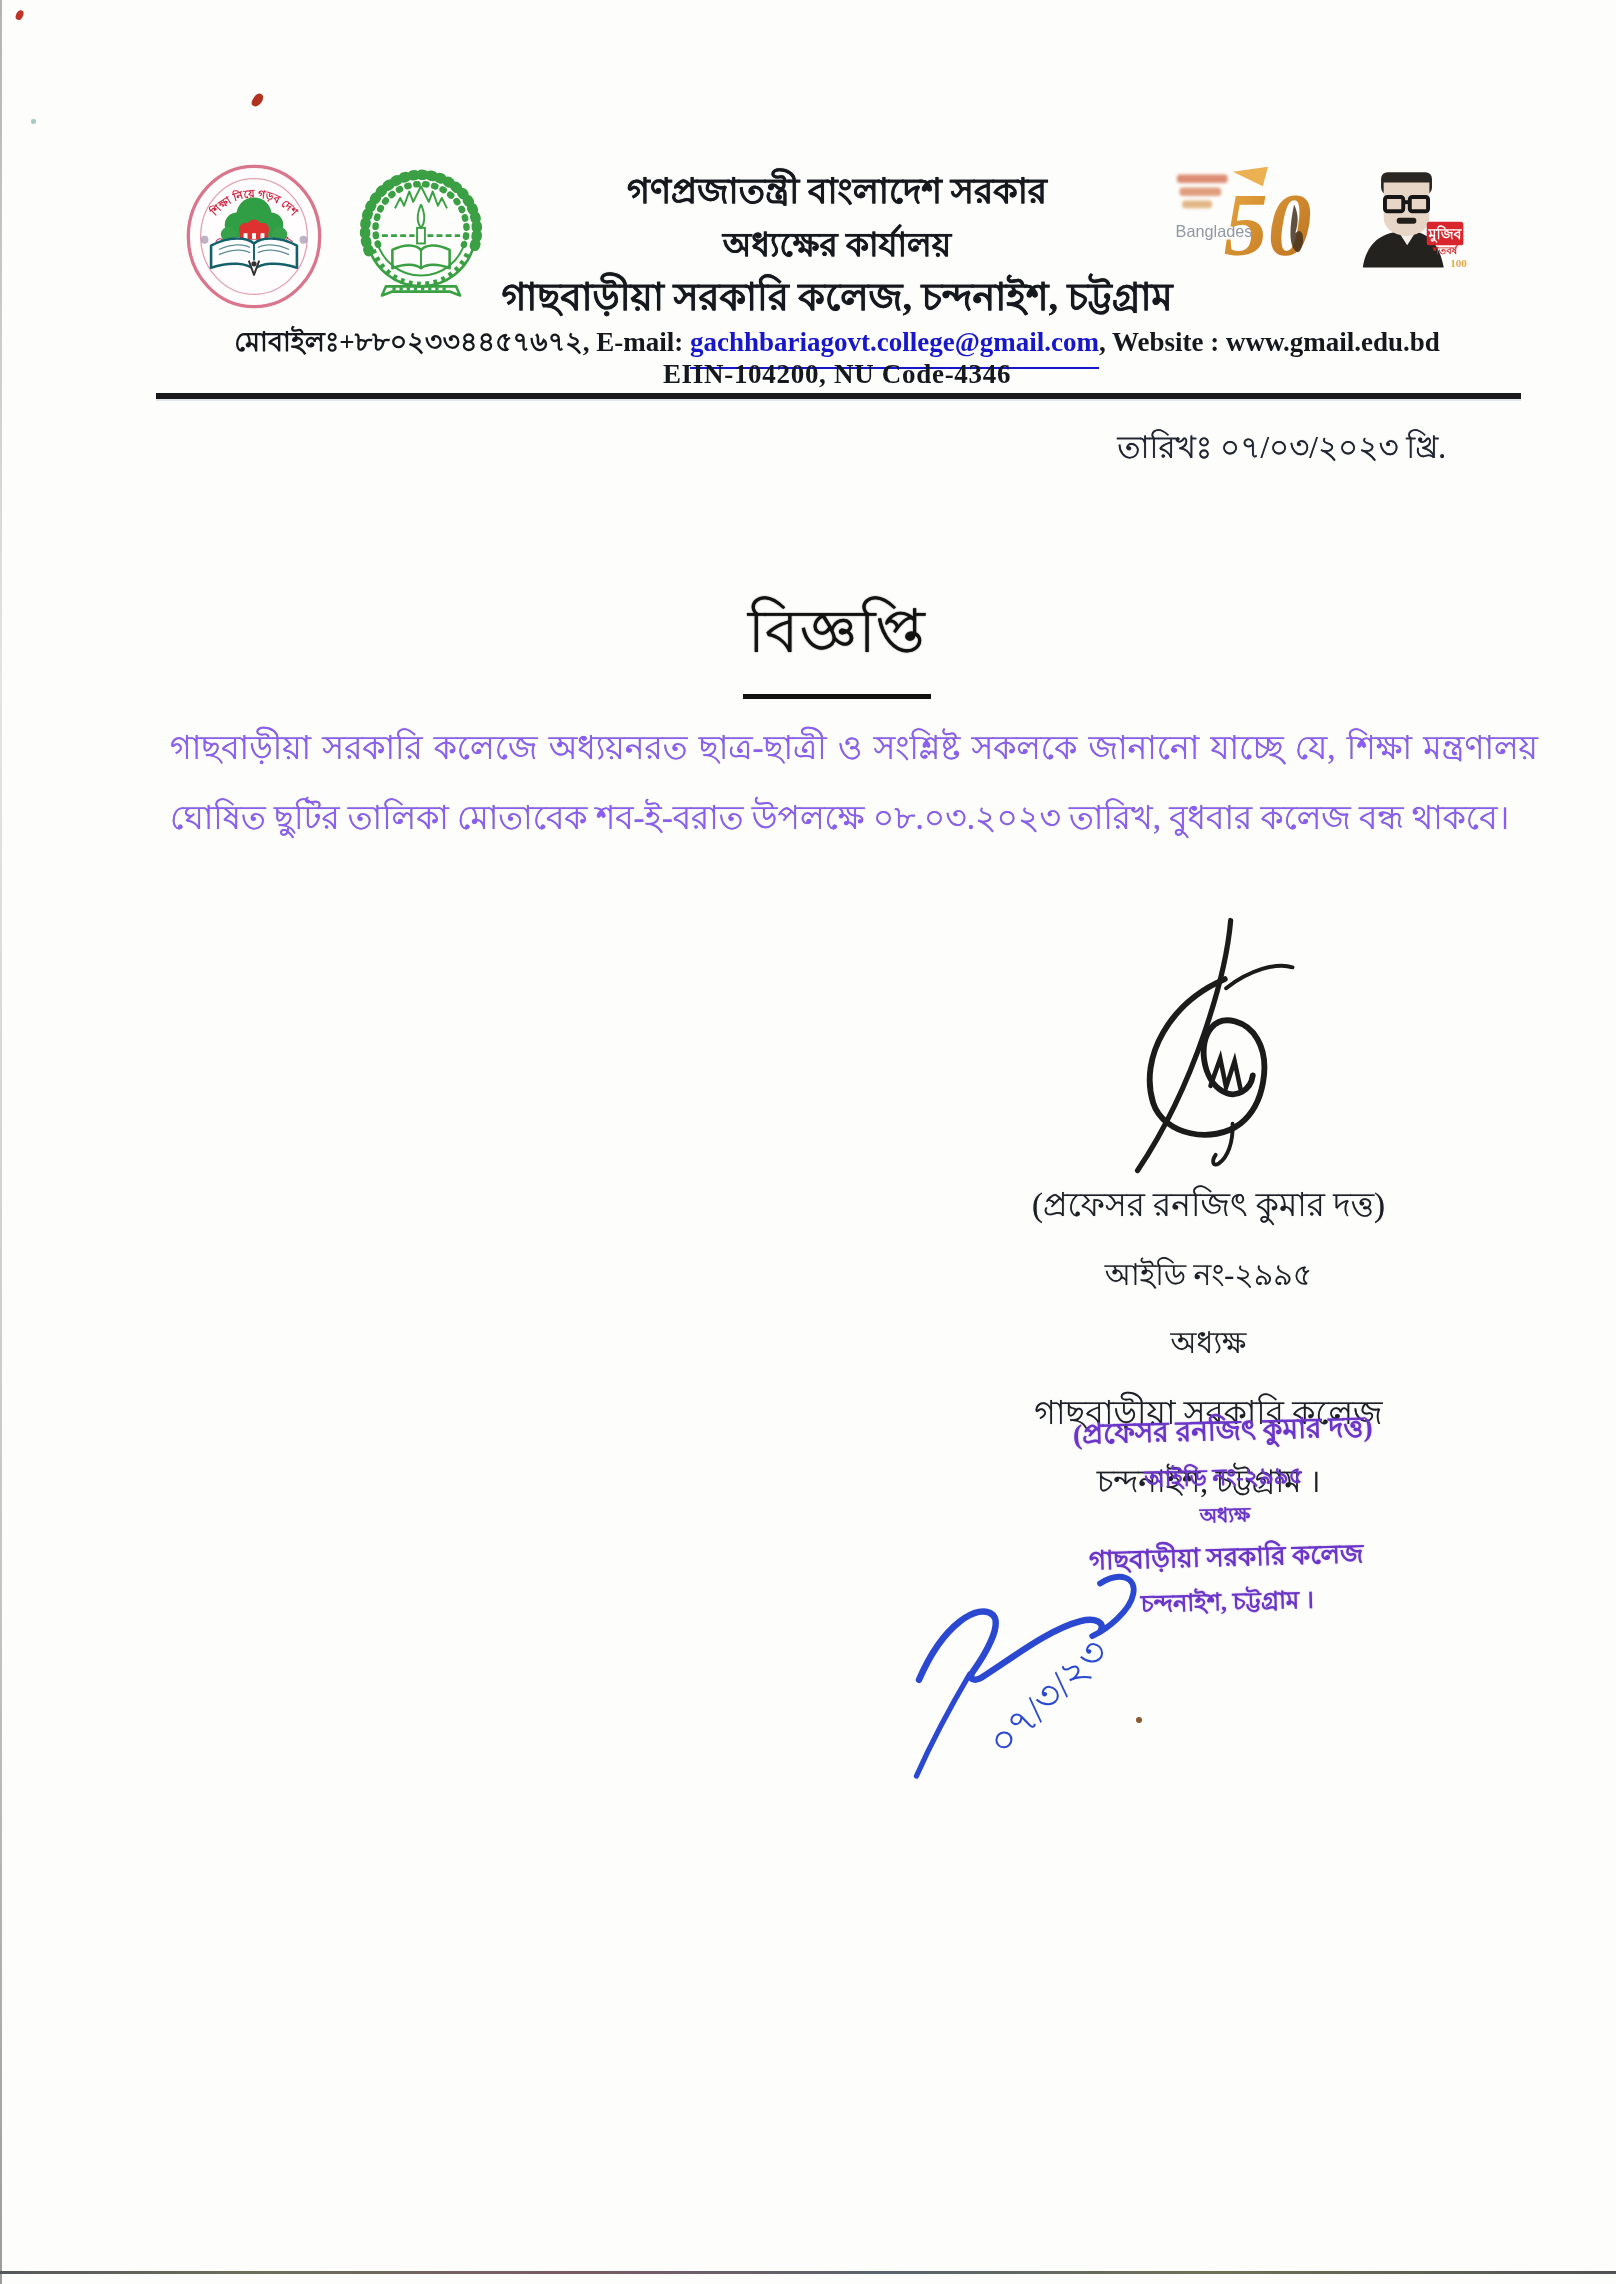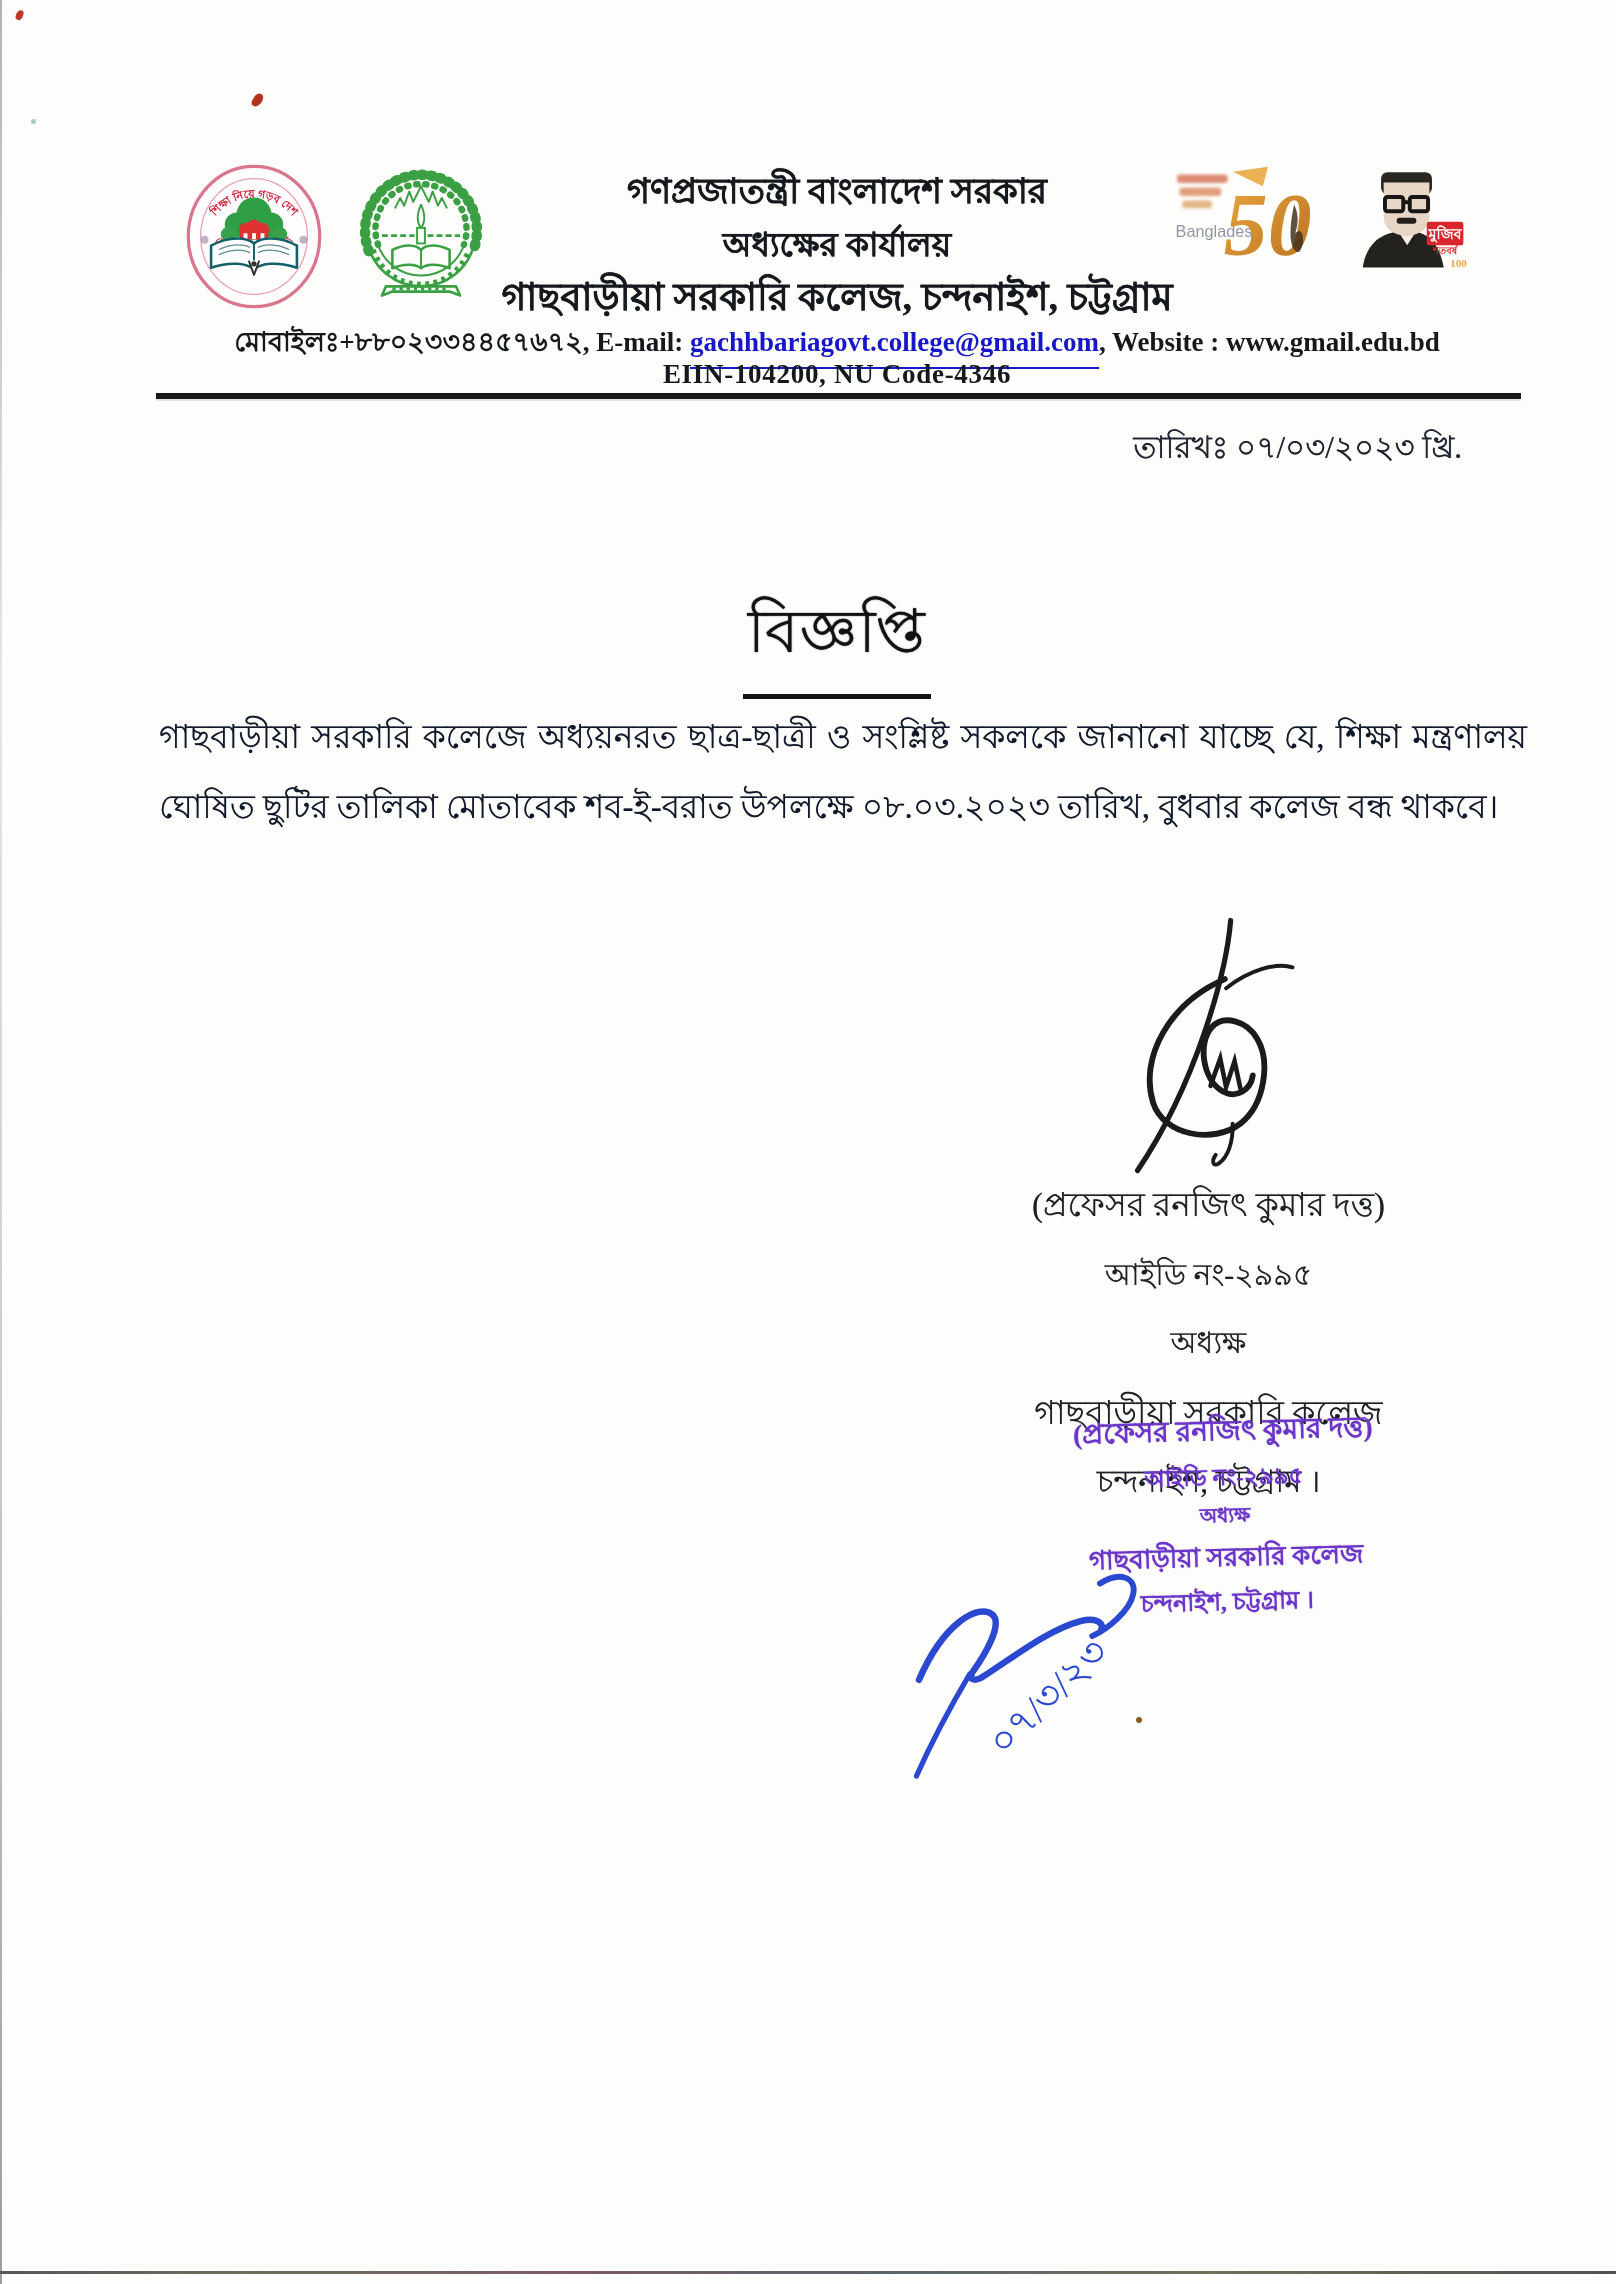--- a/index.html
+++ b/index.html
@@ -32,27 +32,27 @@
   .h-line2{top:219px;font-size:33px;font-weight:700;text-shadow:0 0 0.7px #15181d;}
   .h-line3{top:267px;font-size:38px;font-weight:700;text-shadow:0 0 0.7px #15181d;}
   .h-contact{top:321px;font-size:27px;font-weight:700;}
   .h-contact .latin{font-family:"Liberation Serif", serif;}
   .h-contact .email{color:#1717c9;border-bottom:2px solid #1717c9;padding-bottom:10px;}
   .h-eiin{top:359px;font-size:27px;font-weight:700;font-family:"Liberation Serif", serif;letter-spacing:0.7px;}
   .divider{position:absolute;left:156px;top:393px;width:1365px;height:5.9px;background:#191919;
     box-shadow:0 2px 0 rgba(150,190,210,.3);}
 
   
-  .date-line{position:absolute;right:154px;top:423px;font-size:31px;color:#1f2430;text-shadow:0 0 0.7px #1f2430;}
+  .date-line{position:absolute;right:170px;top:423px;font-size:31px;color:#1f2430;text-shadow:0 0 0.7px #1f2430;}
   .title-wrap{position:absolute;left:55px;top:585px;width:1564px;text-align:center;}
   .title{display:inline-block;font-size:60px;font-weight:400;color:#121212;
     border-bottom:5.2px solid #121212;padding:0 5.2px 9px 5.2px;letter-spacing:1.3px;
     text-shadow:0 0 1.3px #121212;}
-  .body-text{position:absolute;left:155px;top:698px;width:1368px;margin:4px;
-    font-size:33px;line-height:70px;text-align:justify;color:#0f172a;
+  .body-text{position:absolute;left:155px;top:698px;width:1368px;margin:15px;
+    font-size:33px;line-height:70px;text-align:justify;color:#8b5cf6;
     text-shadow:0 0 0.7px rgba(32,36,43,.6);}
 
   
   .sig-black{position:absolute;left:1062px;top:915px;width:280px;height:261px;}
   .sig-block{position:absolute;left:938px;top:1179px;width:541px;text-align:center;color:#1c1f26;
     text-shadow:0 0 0.7px rgba(28,31,38,.6);}
   .s-name{font-size:33px;margin-bottom:15.6px;}
   .s-id{font-size:30px;margin-bottom:17px;}
   .s-desig{font-size:30px;margin-bottom:17px;}
   .s-college{font-size:33px;margin-bottom:14.3px;}

